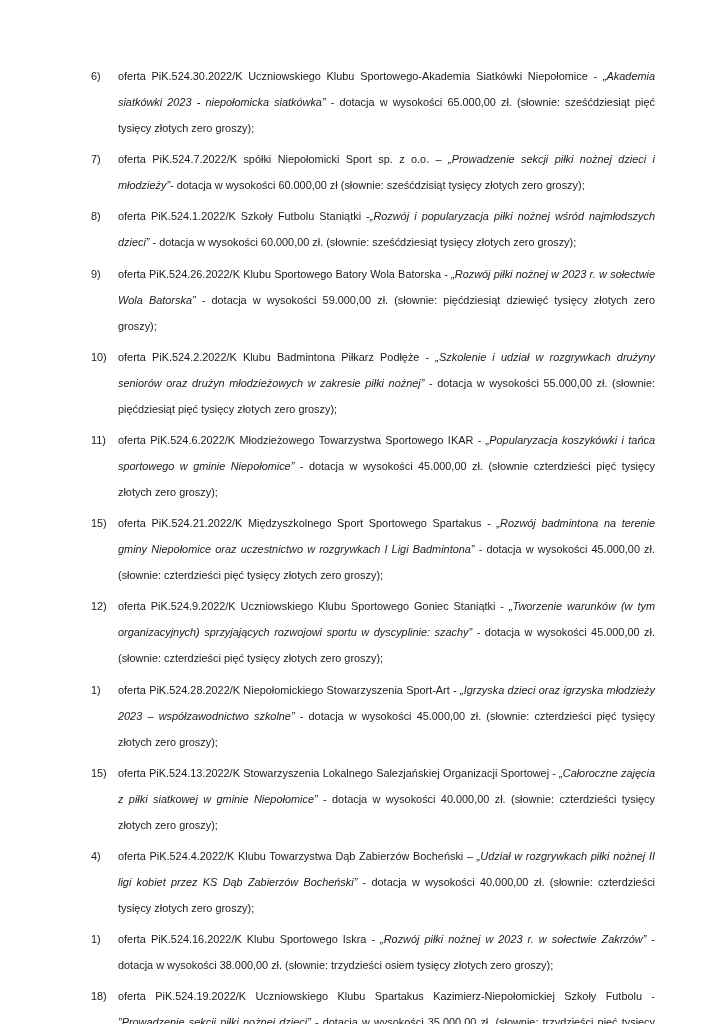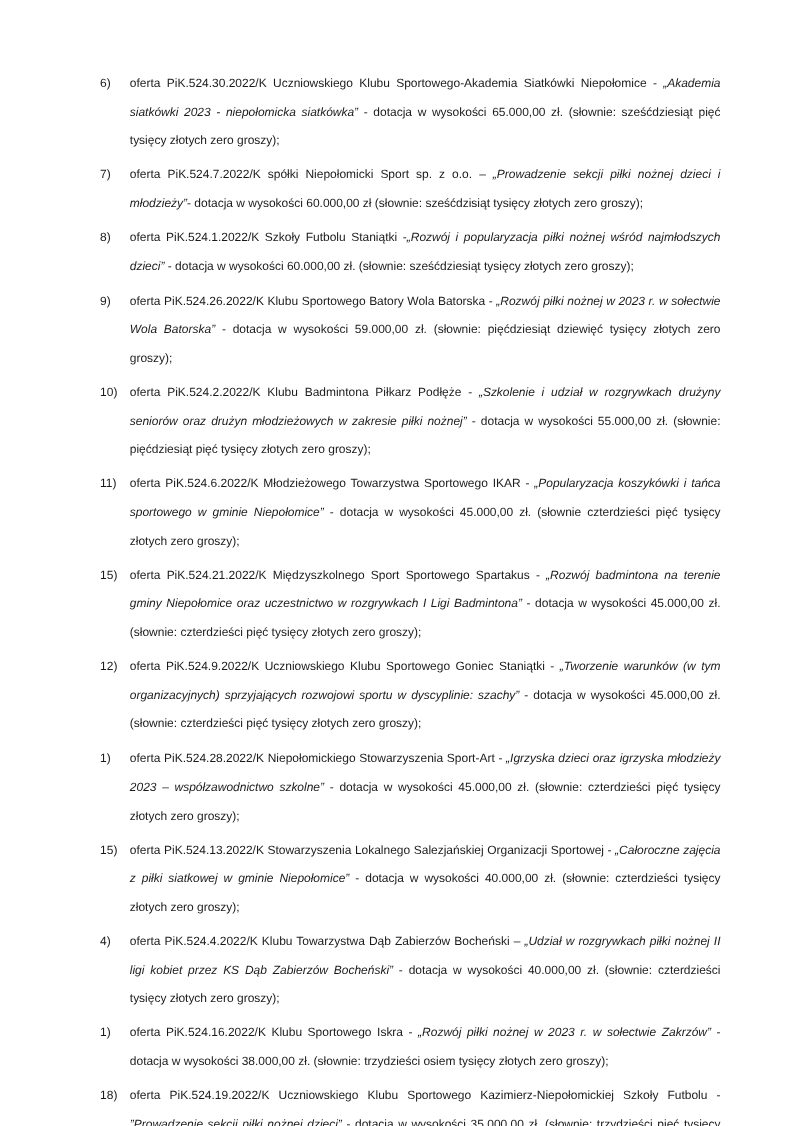--- a/index.html
+++ b/index.html
@@ -98,17 +98,17 @@
 
     <li class="item">
       <span class="num">4)</span><span>oferta PiK.524.4.2022/K Klubu Towarzystwa Dąb Zabierzów Bocheński – </span><span class="title">„Udział w rozgrywkach piłki nożnej II ligi kobiet przez KS Dąb Zabierzów Bocheński”</span><span> - dotacja w wysokości 40.000,00 zł. (słownie: czterdzieści tysięcy  złotych zero groszy);</span>
     </li>
 
     <li class="item">
       <span class="num">1)</span><span>oferta PiK.524.16.2022/K Klubu Sportowego Iskra - </span><span class="title">„Rozwój piłki nożnej w 2023 r. w sołectwie Zakrzów”</span><span> - dotacja w wysokości 38.000,00 zł. (słownie: trzydzieści osiem tysięcy złotych zero groszy);</span>
     </li>
 
     <li class="item">
-      <span class="num">18)</span><span>oferta PiK.524.19.2022/K Uczniowskiego Klubu Sportowego Kazimierz-Niepołomickiej Szkoły Futbolu - </span><span class="title">”Prowadzenie sekcji piłki nożnej dzieci”</span><span> - dotacja w wysokości 35.000,00 zł. (słownie: trzydzieści pięć tysięcy złotych zero groszy);</span>
+      <span class="num">18)</span><span>oferta PiK.524.19.2022/K Uczniowskiego Klubu Spartakus Kazimierz-Niepołomickiej Szkoły Futbolu - </span><span class="title">”Prowadzenie sekcji piłki nożnej dzieci”</span><span> - dotacja w wysokości 35.000,00 zł. (słownie: trzydzieści pięć tysięcy złotych zero groszy);</span>
     </li>
 
   </ol>
 </div>
 
 </body></html>

